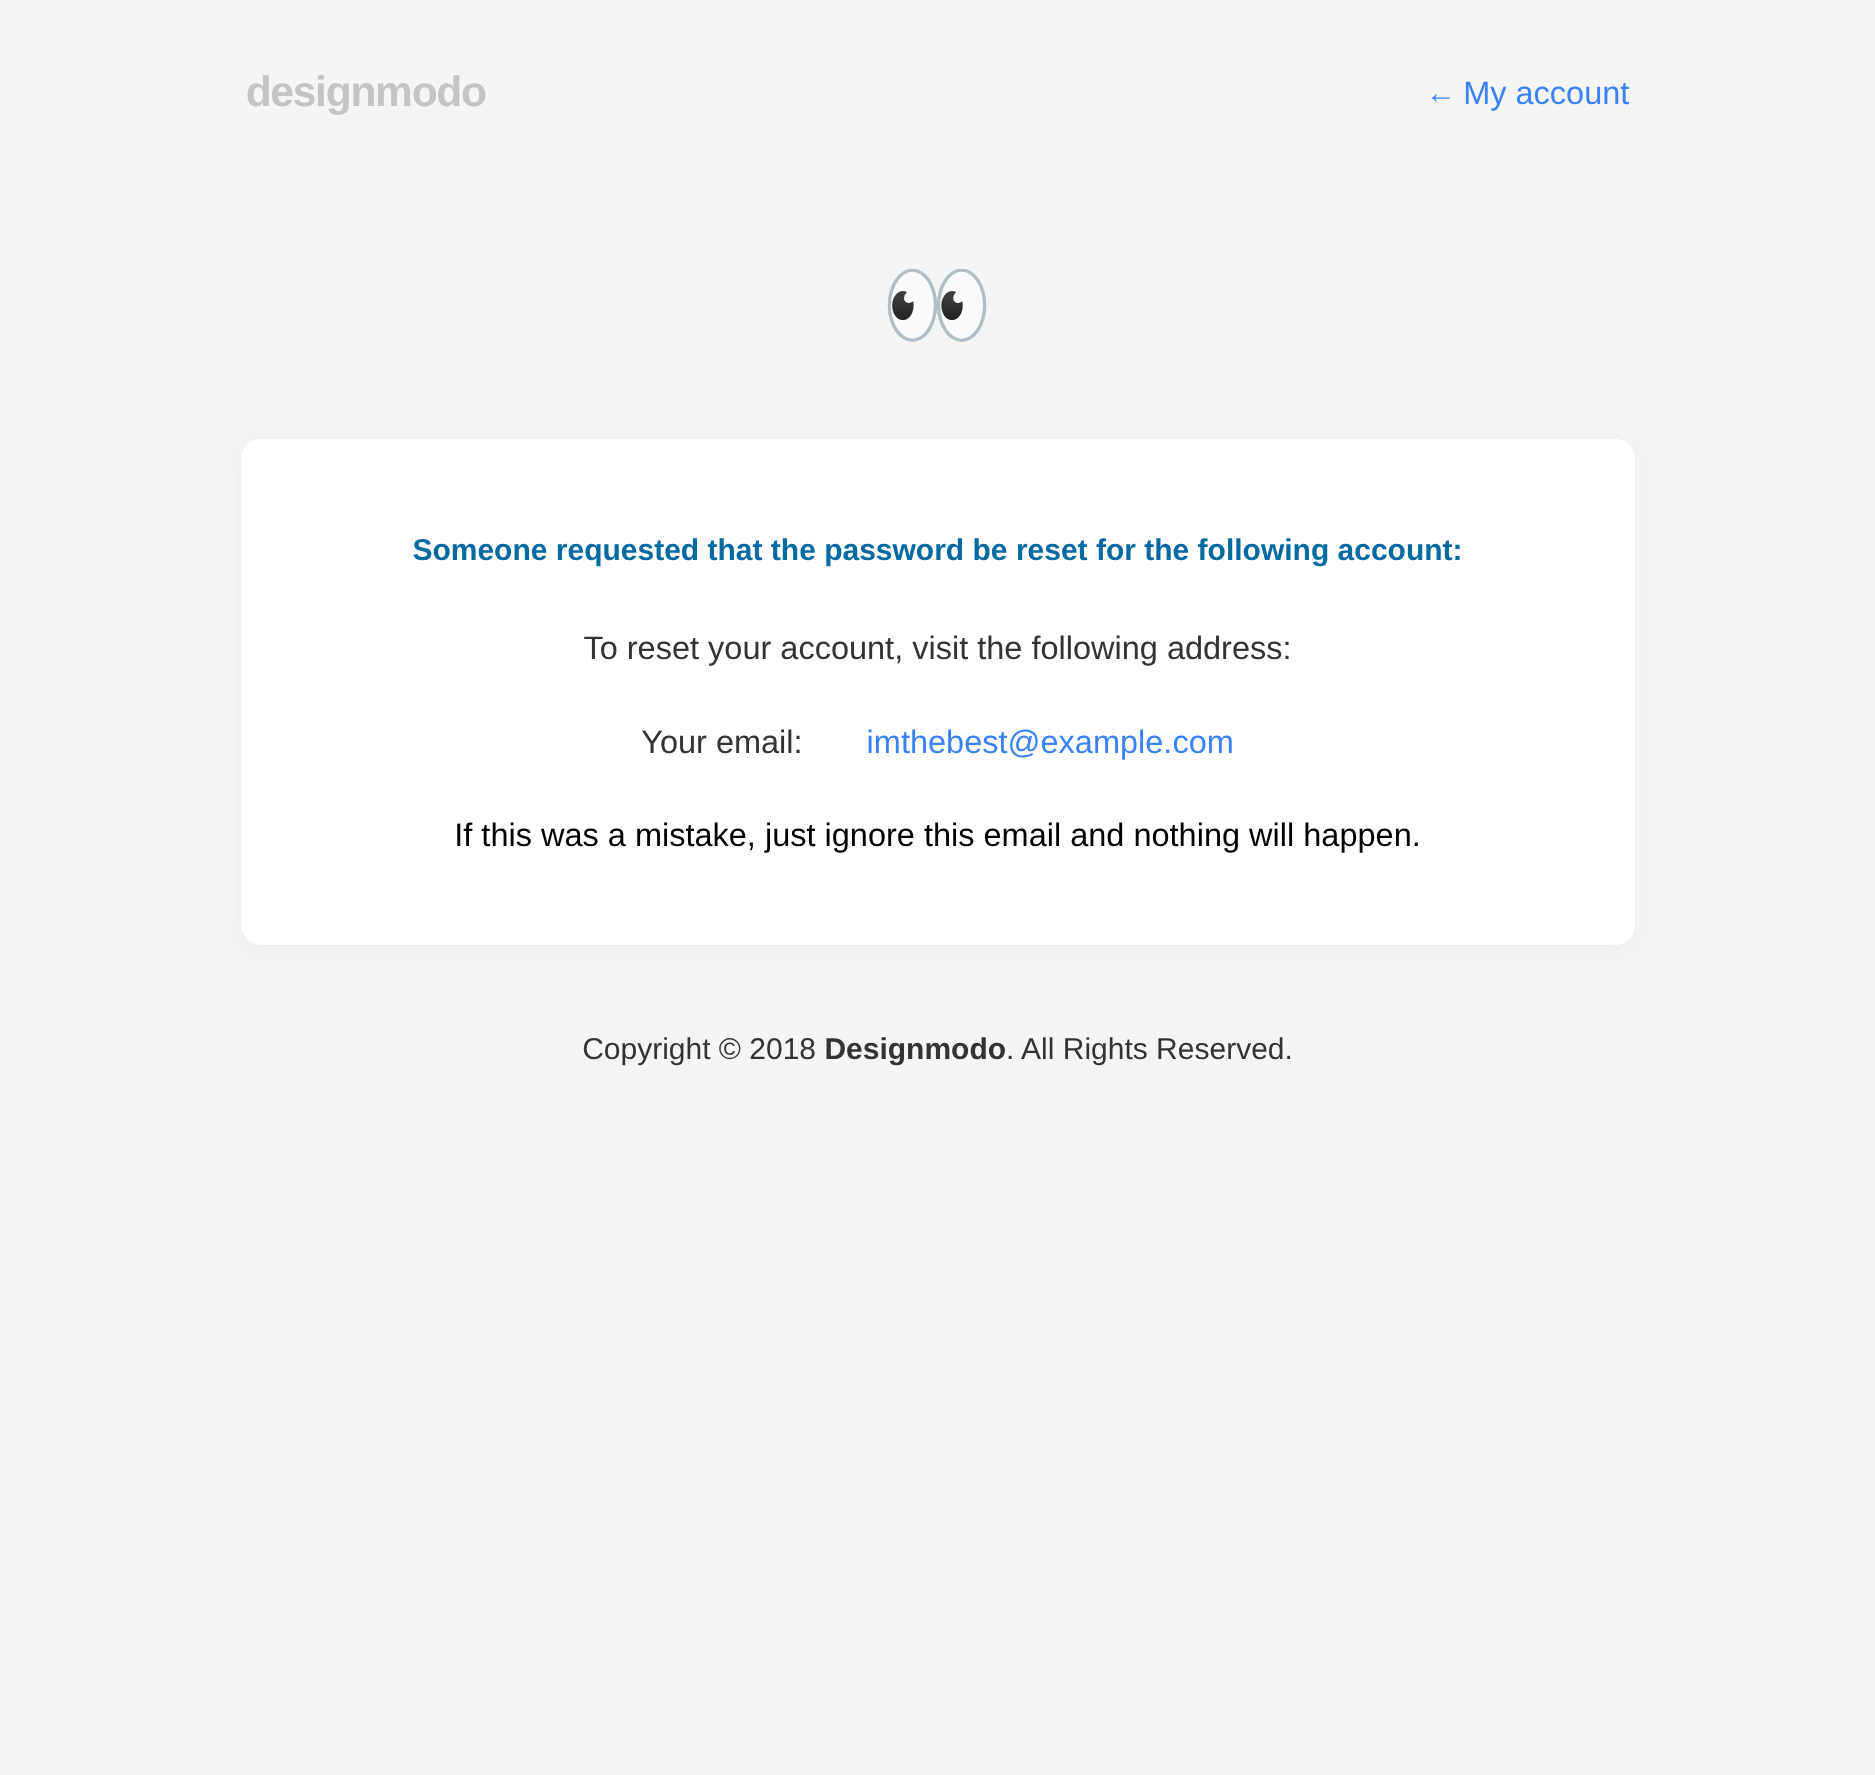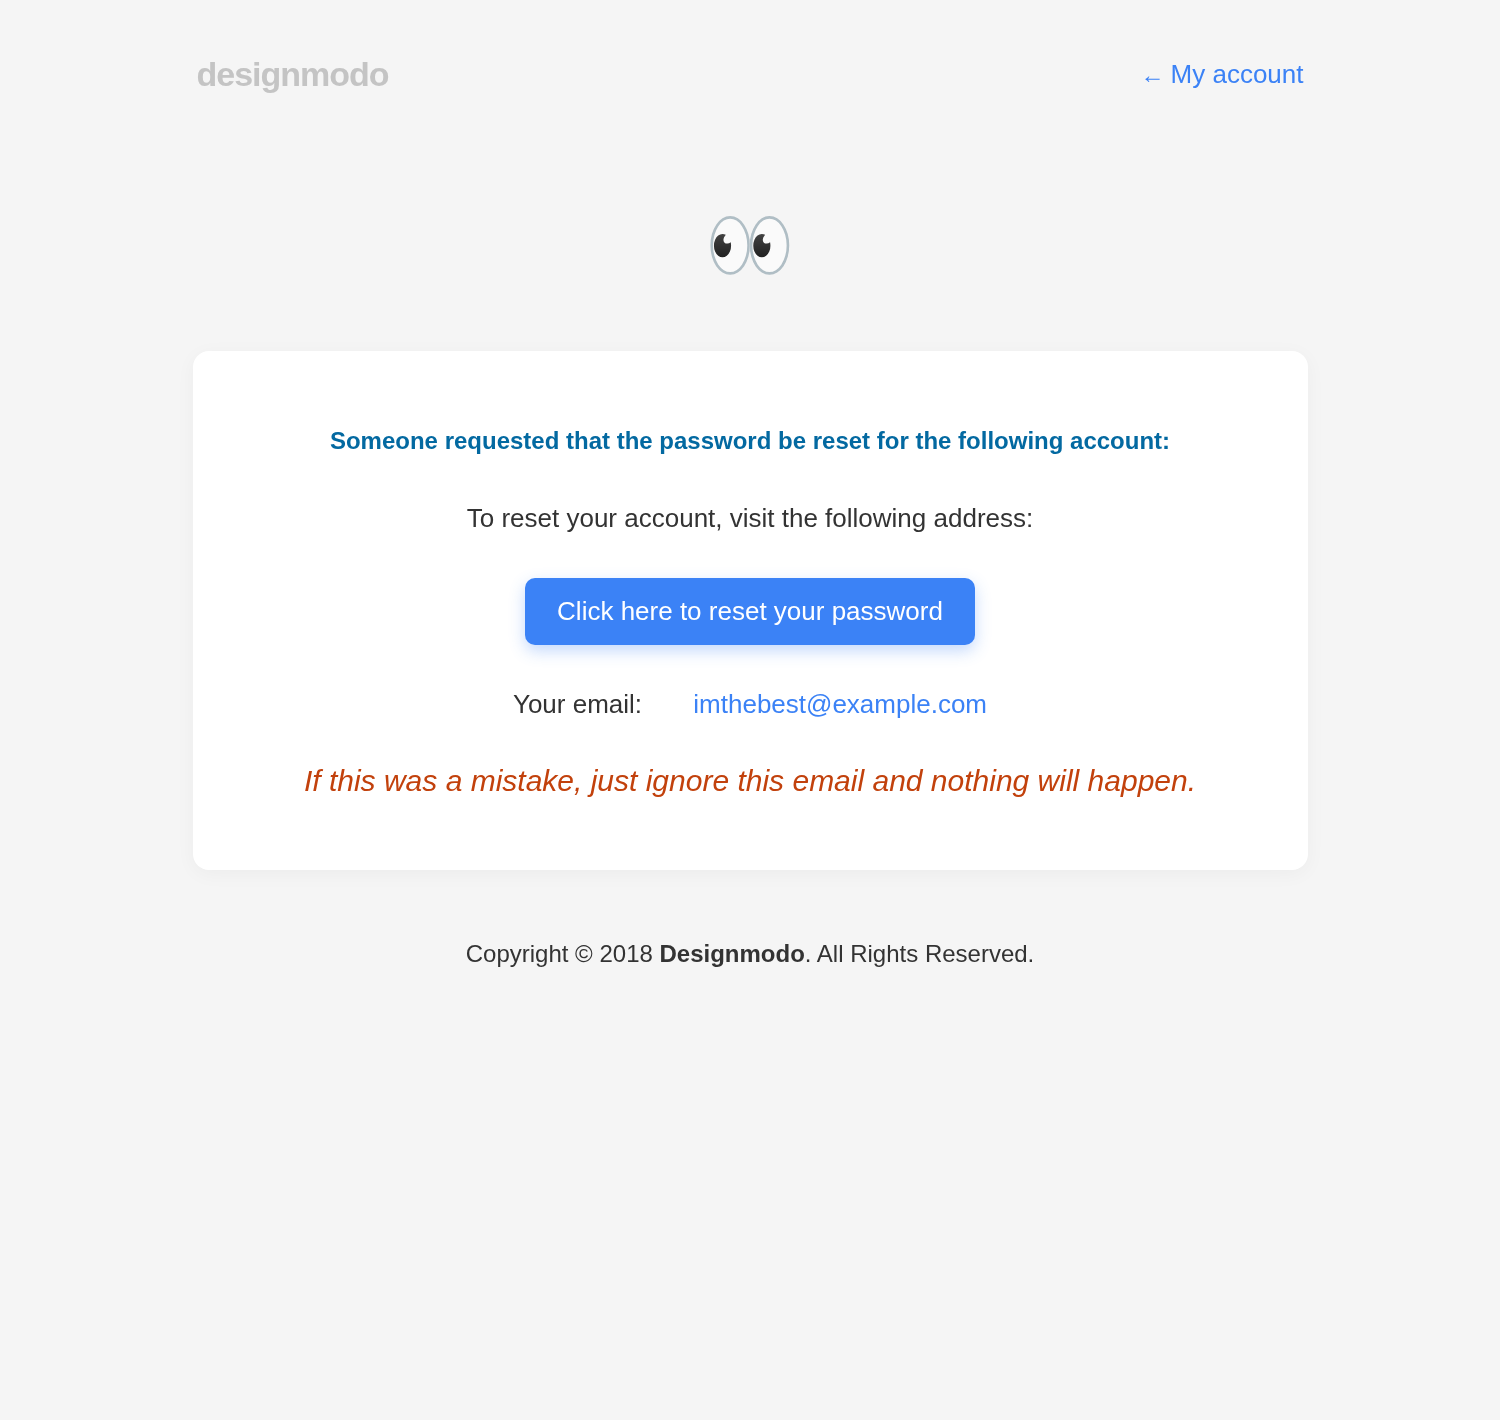--- a/index.html
+++ b/index.html
@@ -96,23 +96,22 @@
       color: #333333;
       margin-bottom: 44px;
     }
     .email-link {
       color: #3b82f6;
       text-decoration: none;
       cursor: pointer;
       margin-left: 44px;
     }
     .mistake-text {
-      font-size: 30px;
-      color: #c2410c;
-      font-style: italic;
+      font-size: 26px;
+      color: #000000;
     }
     .footer {
       text-align: center;
       font-size: 24px;
       color: #333333;
       padding-bottom: 60px;
     }
     .footer .brand {
       font-weight: 700;
     }
@@ -129,21 +128,20 @@
     </a>
   </div>
 
   <div class="hero">
     <div class="emoji">👀</div>
   </div>
 
   <div class="card">
     <div class="card-heading">Someone requested that the password be reset for the following account:</div>
     <div class="card-text">To reset your account, visit the following address:</div>
-    <button class="reset-button">Click here to reset your password</button>
     <div class="email-line">
       <span>Your email: </span><a class="email-link">imthebest@example.com</a>
     </div>
     <div class="mistake-text">If this was a mistake, just ignore this email and nothing will happen.</div>
   </div>
 
   <div class="footer">
     <span>Copyright © 2018 </span><span class="brand">Designmodo</span><span>. All Rights Reserved.</span>
   </div>
 </div>

